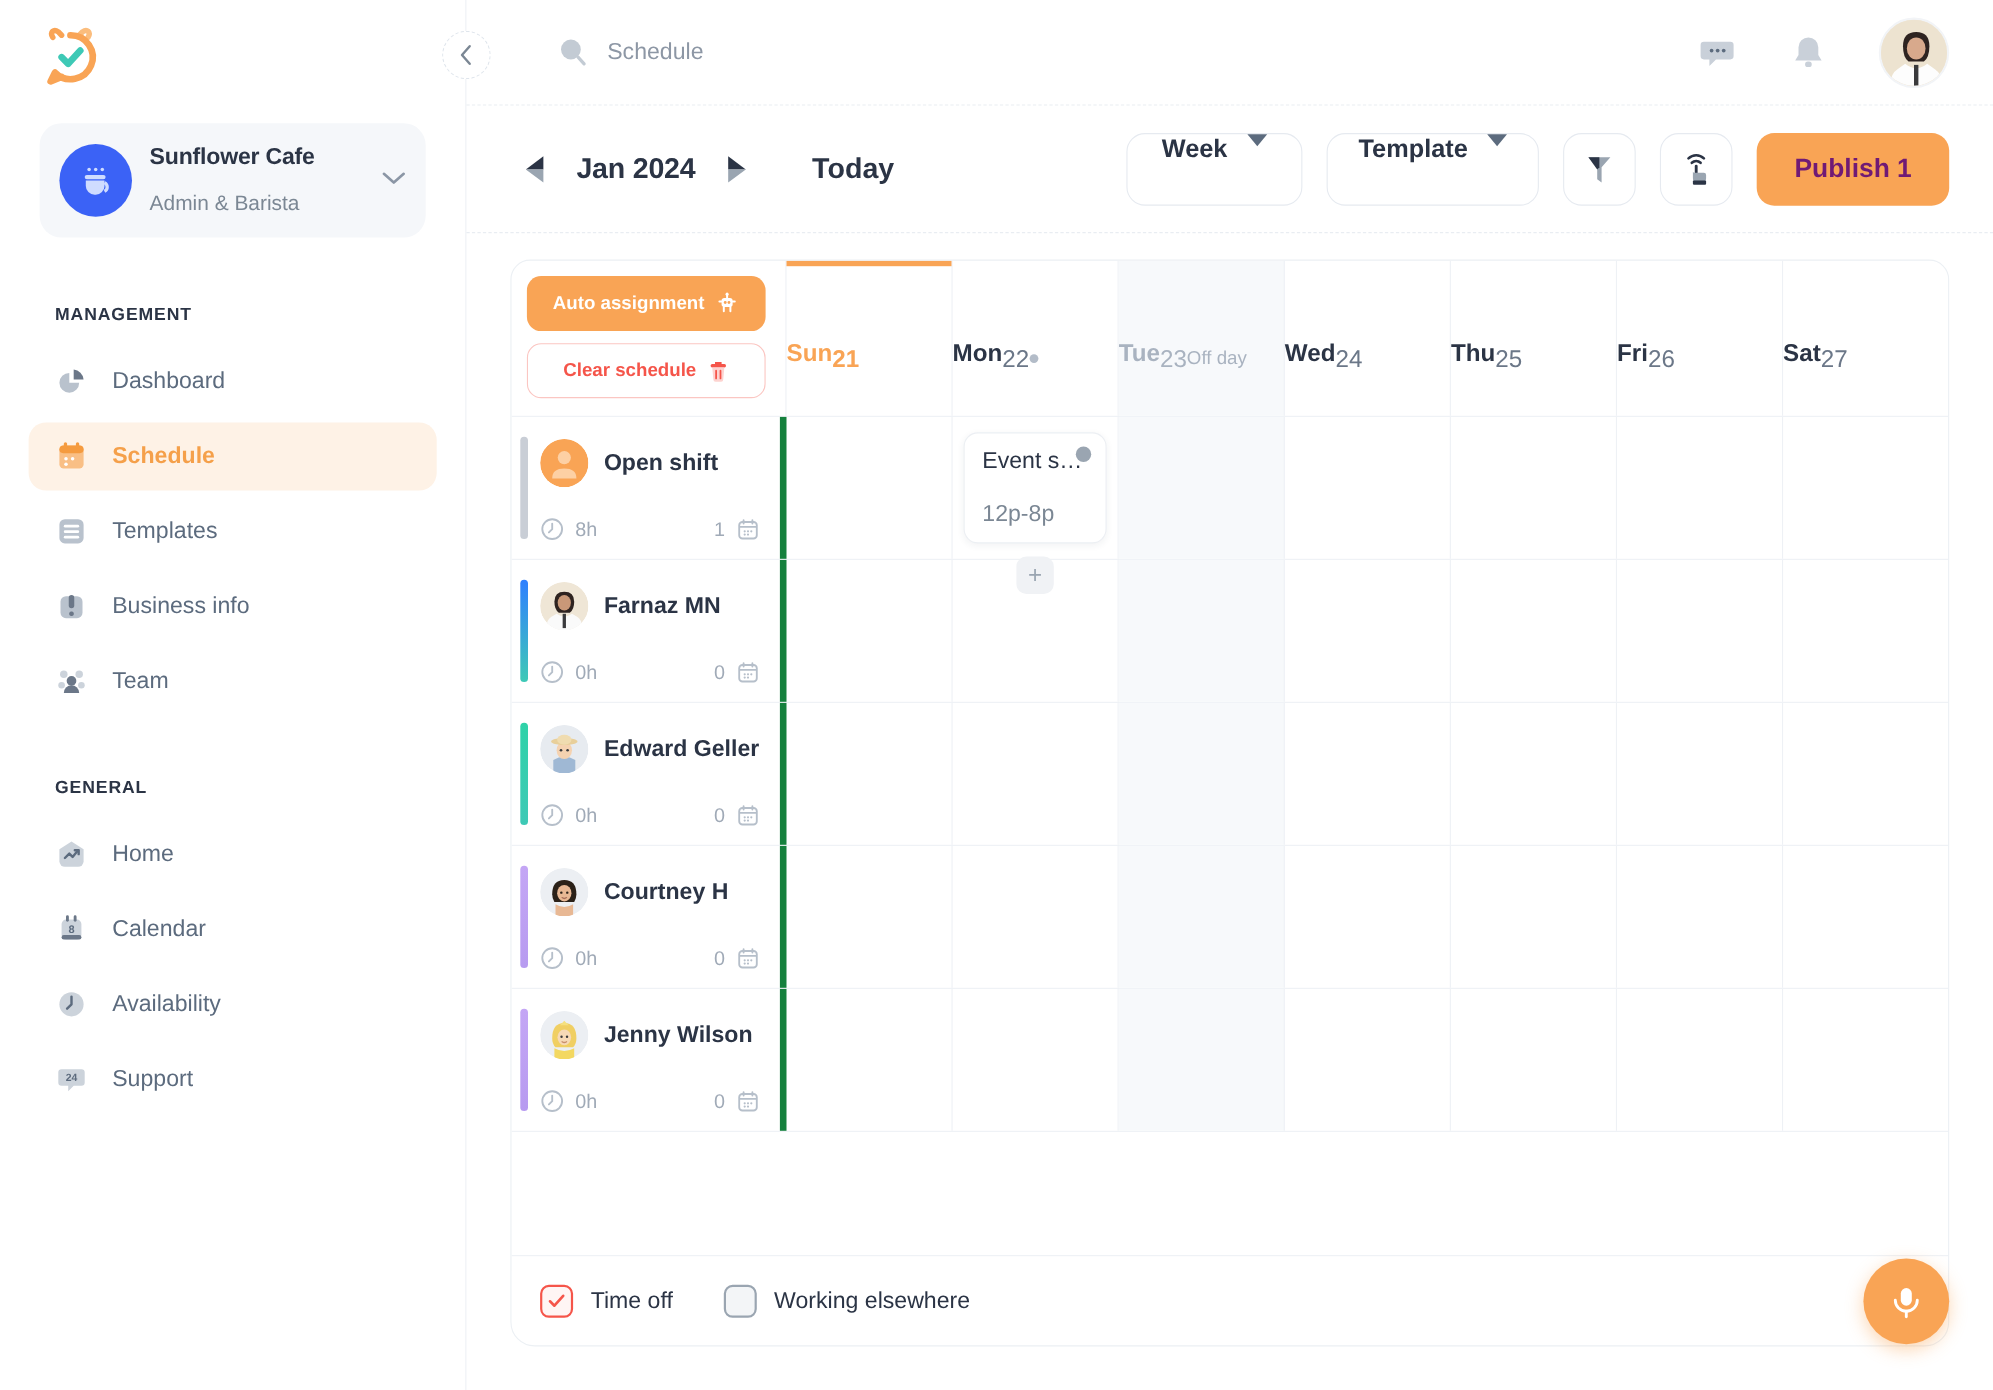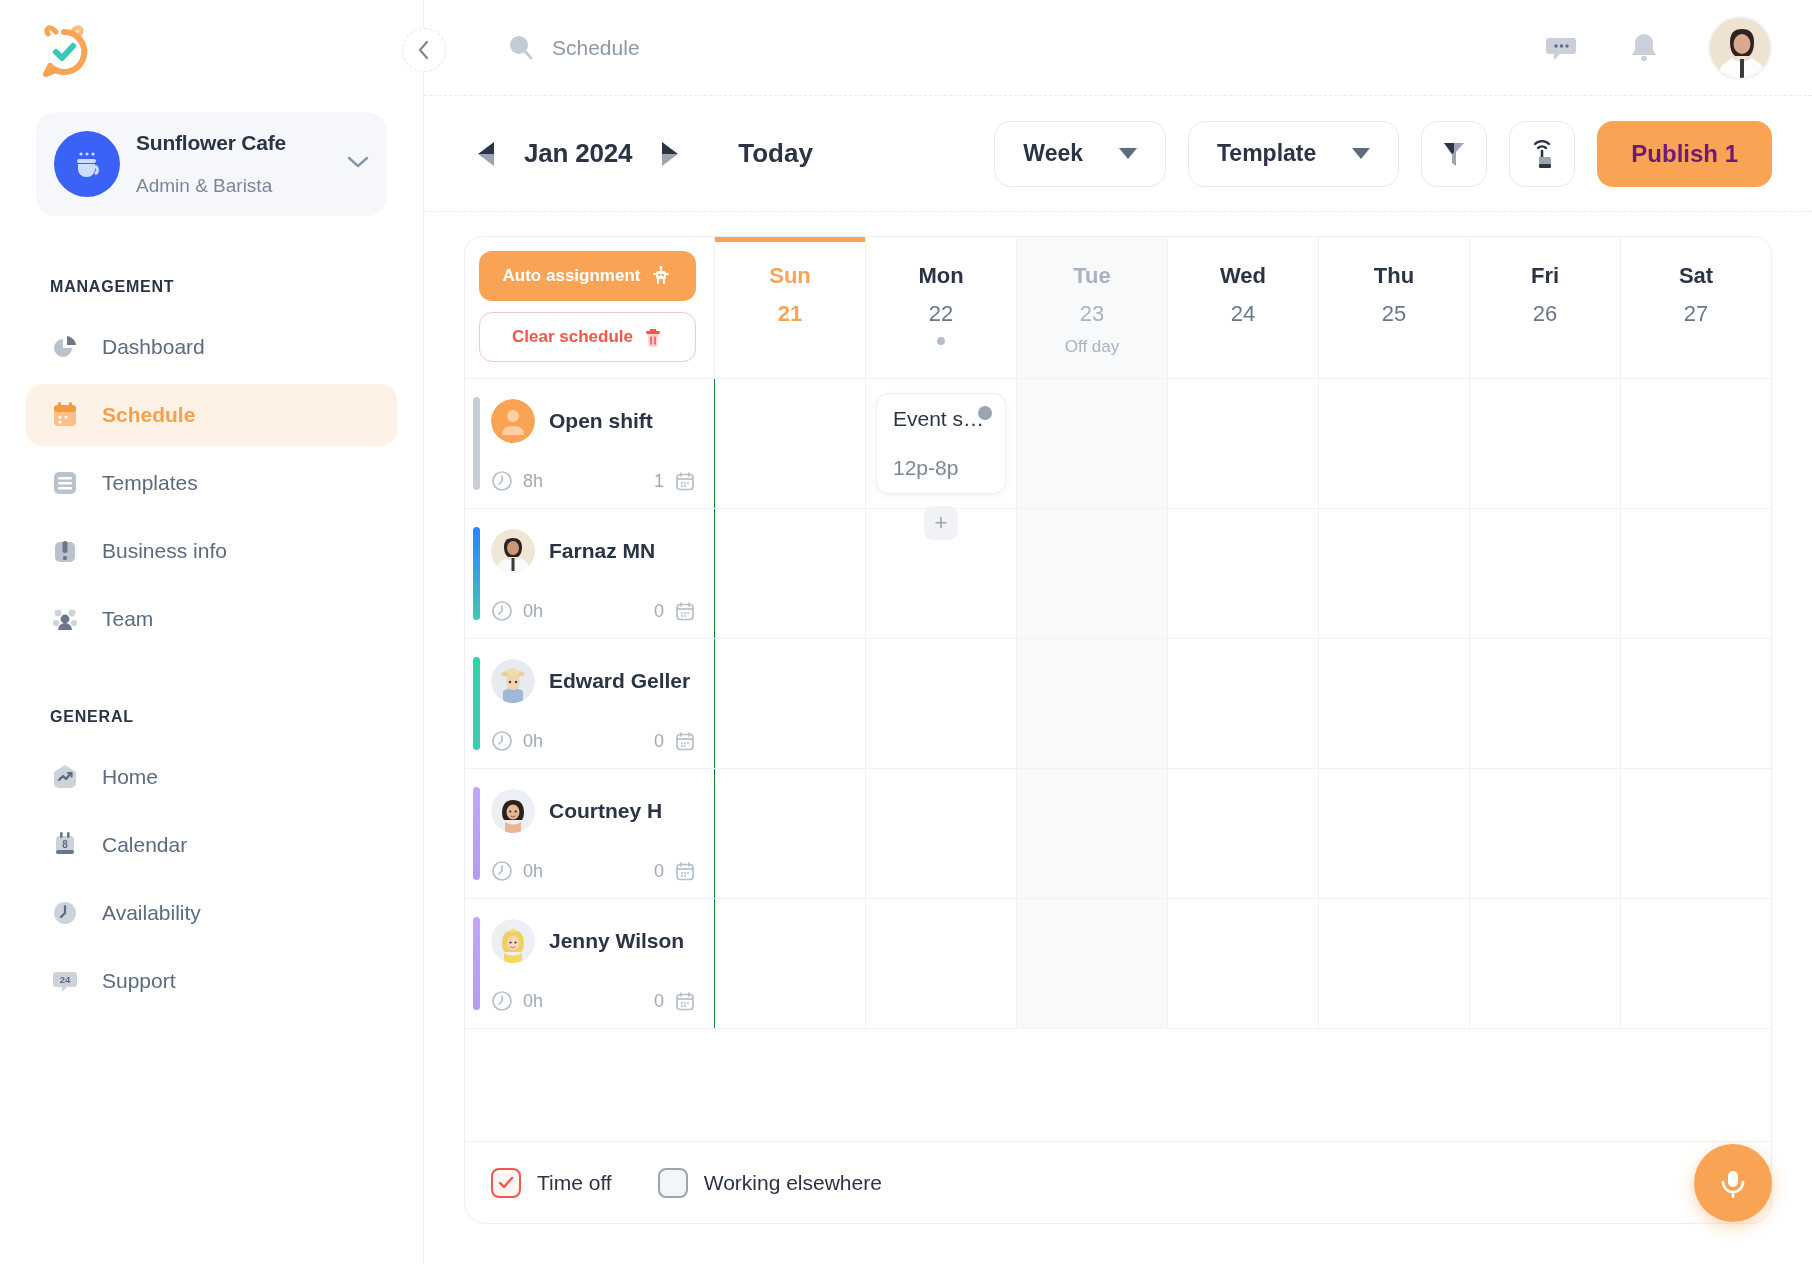--- a/index.html
+++ b/index.html
@@ -111,21 +111,21 @@
   }
   .nav-arrows { display:flex; align-items:center; gap: 26px; margin-left: 10px; }
   .arrow-btn { width: 24px; height: 28px; cursor:pointer; display:block; }
   .month-label { font-size: 26px; font-weight: 700; color: #2b3445; letter-spacing: -0.2px; }
   .today-btn { font-size: 26px; font-weight: 700; color: #2b3445; margin-left: 56px; cursor:pointer; }
   .toolbar-right { margin-left: auto; display: flex; align-items: center; gap: 22px; }
   .pill {
     height: 66px; min-width: 160px;
     border: 1px solid #e6eaf0; border-radius: 17px;
     background:#fff;
-    display:flex; align-items:center; justify-content:center; gap: 36px;
+    display:flex; justify-content:center; gap: 18px;
     padding: 0 28px; cursor:pointer;
   }
   .pill span { font-size: 23px; font-weight: 700; color: #2b3445; }
   .caret { width:0;height:0;border-left:9px solid transparent;border-right:9px solid transparent;border-top:11px solid #5c6b7e;}
   .icon-btn {
     width: 66px; height: 66px;
     border: 1px solid #e6eaf0; border-radius: 17px;
     background: #fff;
     display:flex;align-items:center;justify-content:center;cursor:pointer;
   }
@@ -161,41 +161,41 @@
     color:#fff;font-size:17px;font-weight:700;cursor:pointer;
   }
   .btn-clear {
     height: 50px; background:#fff; border:1px solid #fbc6c2; border-radius: 13px;
     display:flex;align-items:center;justify-content:center;gap:10px;
     color:#f5554a;font-size:17px;font-weight:700;cursor:pointer;
   }
   .day-cell {
     flex:1; min-width:0;
     border-right: 1px solid #eef1f5;
-    display:flex;flex-direction:column;align-items:center;
+    display:flex;flex-direction:row;align-items:center;
     padding-top: 26px; position: relative;
   }
   .day-cell:last-child { border-right: none; }
   .day-cell .dname { font-size: 22px; font-weight: 700; color:#2b3445; }
   .day-cell .dnum  { font-size: 22px; color:#6b7788; margin-top: 12px; }
   .day-cell.today .dname, .day-cell.today .dnum { color:#f9a455; font-weight:700; }
   .day-cell.today::before {
     content:''; position:absolute; top:0; left:0; right:0; height: 5px; background:#f9a455;
   }
   .day-cell.offday { background:#f7f9fb; }
   .day-cell.offday .dname, .day-cell.offday .dnum { color:#a9b3c0; font-weight:700; }
   .day-cell.offday .dnum { font-weight: 400; }
   .off-label { font-size: 17px; color:#a9b3c0; margin-top: 10px; }
   .dot-sm { width:8px;height:8px;border-radius:50%;background:#b3bcc8;margin-top:10px; }
 
   
   .emp-row { height: 130px; border-bottom: 1px solid #eef1f5; display:flex; }
   .emp-row:last-of-type { border-bottom: none; }
   .emp-info {
-    width: 250px; flex-shrink:0; border-right: 1px solid #15803d;
+    width: 250px; flex-shrink:0; border-right: 6px solid #15803d;
     position: relative; padding: 20px 18px 0 26px; text-align: center;
   }
   .accent { position:absolute; left: 8px; top: 18px; bottom: 18px; width: 7px; border-radius: 4px; }
   .emp-top { display:flex; align-items:center; gap: 14px; }
   .emp-avatar { width:44px;height:44px;border-radius:50%;overflow:hidden;flex-shrink:0; }
   .emp-name { font-size: 21px; font-weight: 600; color:#2b3445; white-space:nowrap; }
   .emp-meta {
     position:absolute; left: 26px; right: 18px; bottom: 16px;
     display:flex; align-items:center; justify-content:space-between;
   }

